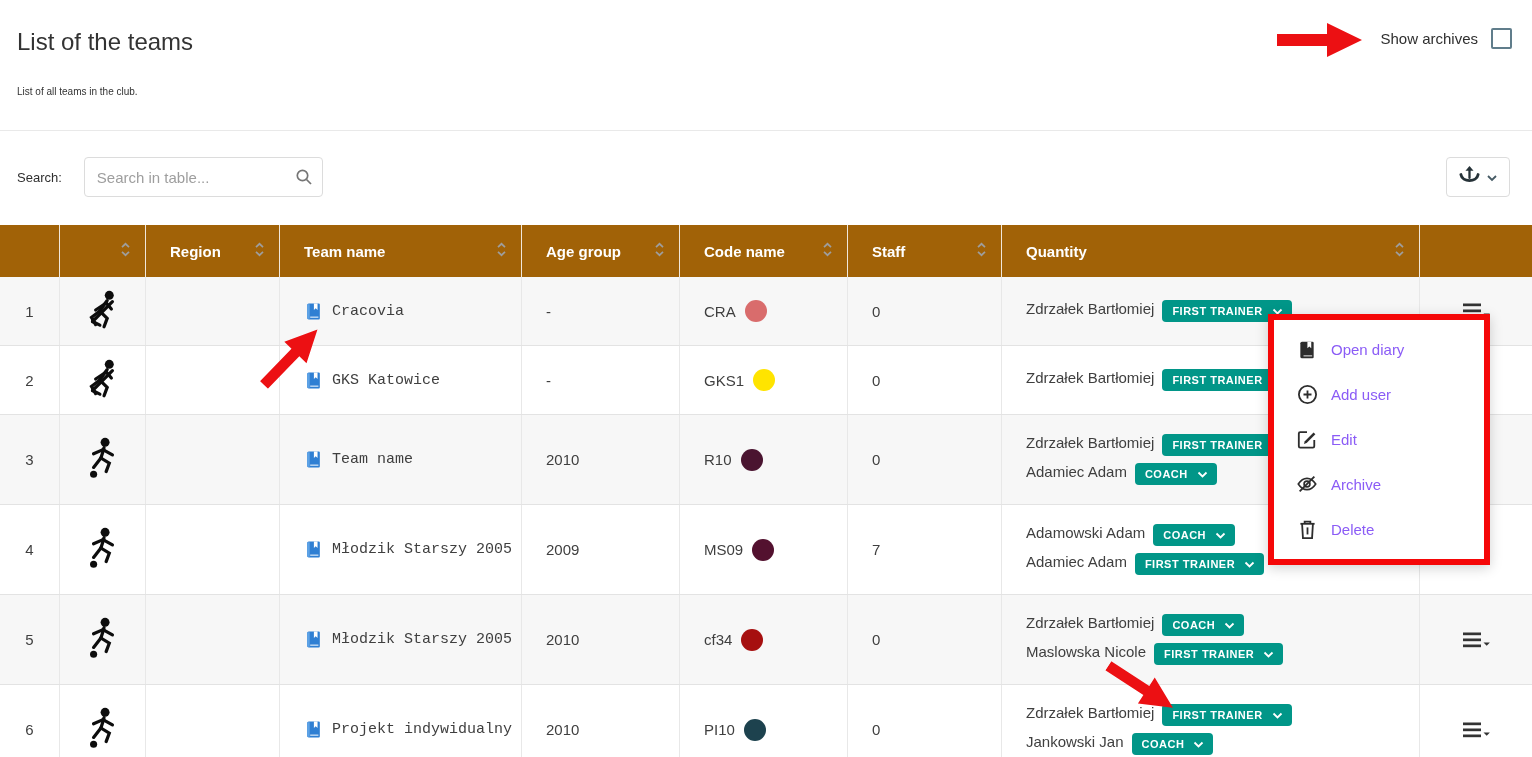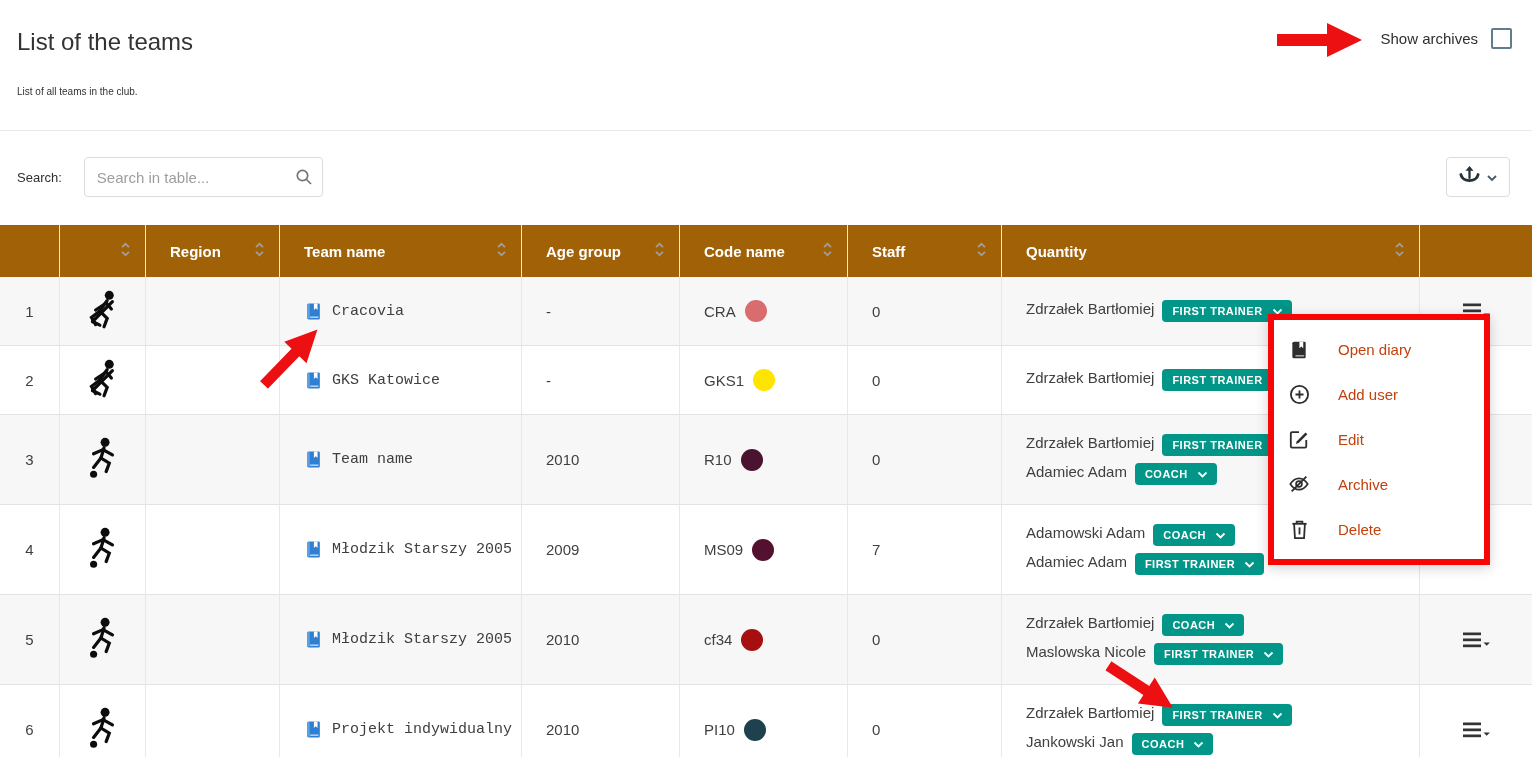--- a/index.html
+++ b/index.html
@@ -62,21 +62,21 @@
     border-radius:4px; cursor:pointer; white-space:nowrap;
   }
   .action-btn { background:none; border:none; cursor:pointer; display:flex; align-items:center; }
   
   .context-menu {
     position:absolute; left:1268px; top:314px; width:222px; height:251px;
     background:#fff; border:6px solid #f50708; z-index:5;
     box-shadow:0 3px 12px rgba(0,0,0,.18);
     display:flex; flex-direction:column; justify-content:space-evenly; padding:6px 0;
   }
-  .menu-item { display:flex; align-items:center; gap:28px; padding-left:14px; font-size:15px; color:#c2410c; cursor:pointer; height:42px; }
+  .menu-item { display:flex; align-items:center; gap:13px; padding-left:22px; font-size:15px; color:#8b5cf6; cursor:pointer; height:42px; }
   .menu-item .mi-icon { display:flex; width:22px; justify-content:center; }
   
   .arrow { position:absolute; z-index:6; pointer-events:none; }
   .arrow svg { display:block; }
   .arrow-1 { left:1277px; top:21px; }
   .arrow-2 { left:252px; top:338px; transform:rotate(-46deg); }
   .arrow-3 { left:1102px; top:668px; transform:rotate(33deg); }
 </style>
 </head>
 <body>

